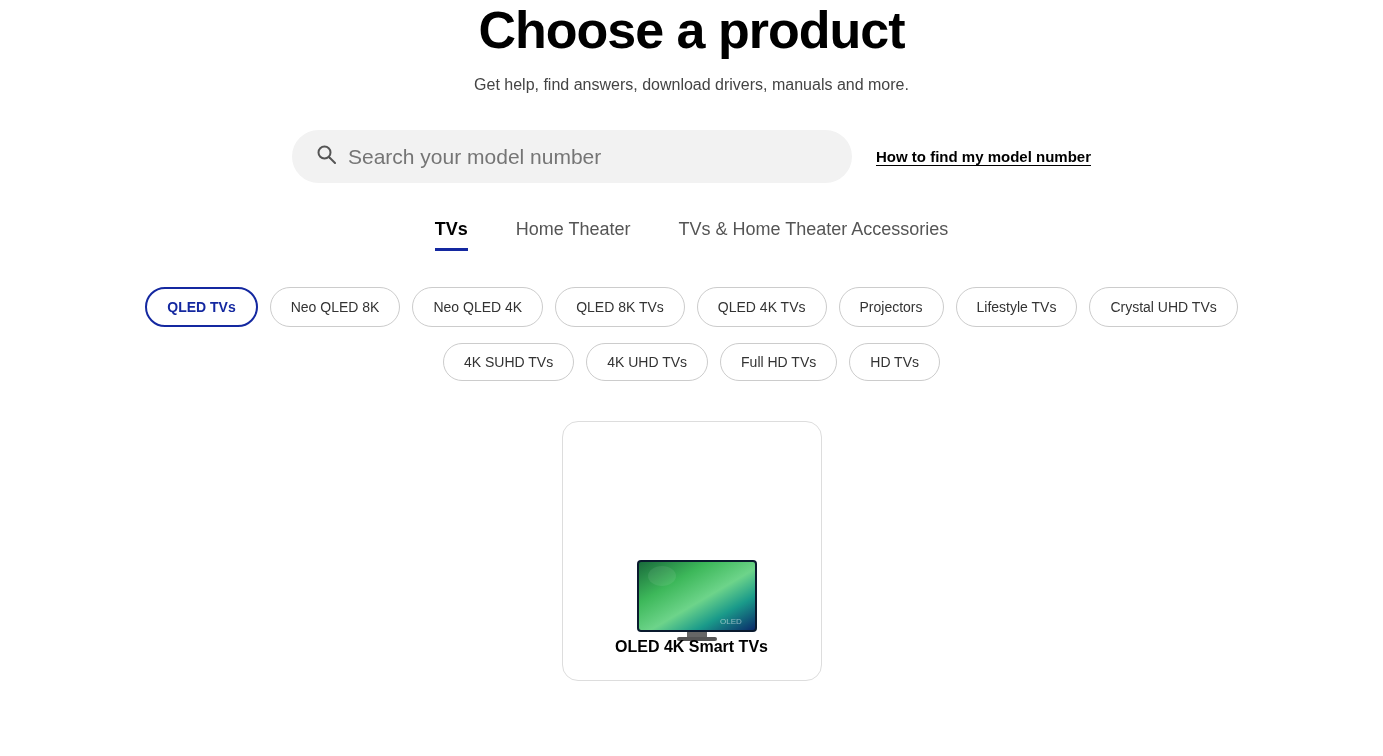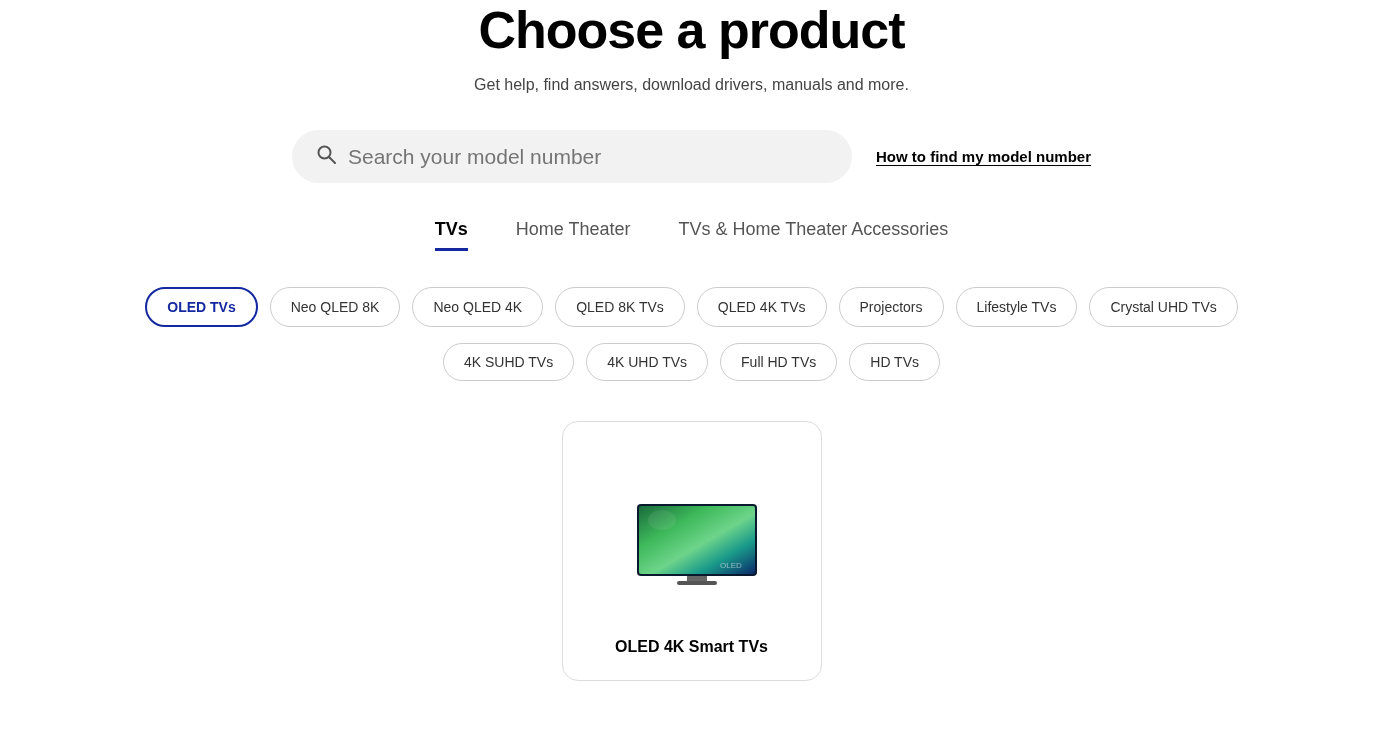--- a/index.html
+++ b/index.html
@@ -155,21 +155,21 @@
       align-items: center;
       justify-content: flex-end;
       padding: 24px 16px;
       cursor: pointer;
       background: #fff;
     }
 
     .product-image-area {
       flex: 1;
       display: flex;
-      align-items: center;
+      align-items: flex-end;
       justify-content: center;
       width: 100%;
     }
 
     .tv-image {
       width: 120px;
       height: 80px;
     }
 
     .product-label {
@@ -202,21 +202,21 @@
   </div>
 
   <div class="tabs-row">
     <div class="tab active">TVs</div>
     <div class="tab">Home Theater</div>
     <div class="tab">TVs &amp; Home Theater Accessories</div>
   </div>
 
   <div class="filters-section">
     <div class="filter-row">
-      <button class="filter-chip active">OLED TVs</button>
+      <button class="filter-chip active">QLED TVs</button>
       <button class="filter-chip">Neo QLED 8K</button>
       <button class="filter-chip">Neo QLED 4K</button>
       <button class="filter-chip">QLED 8K TVs</button>
       <button class="filter-chip">QLED 4K TVs</button>
       <button class="filter-chip">Projectors</button>
       <button class="filter-chip">Lifestyle TVs</button>
       <button class="filter-chip">Crystal UHD TVs</button>
     </div>
     <div class="filter-row">
       <button class="filter-chip">4K SUHD TVs</button>

